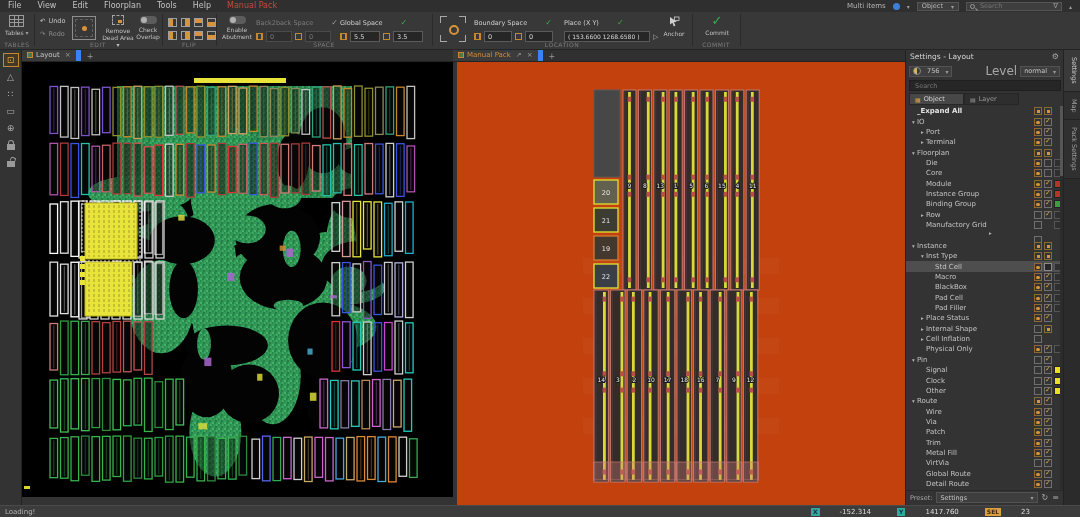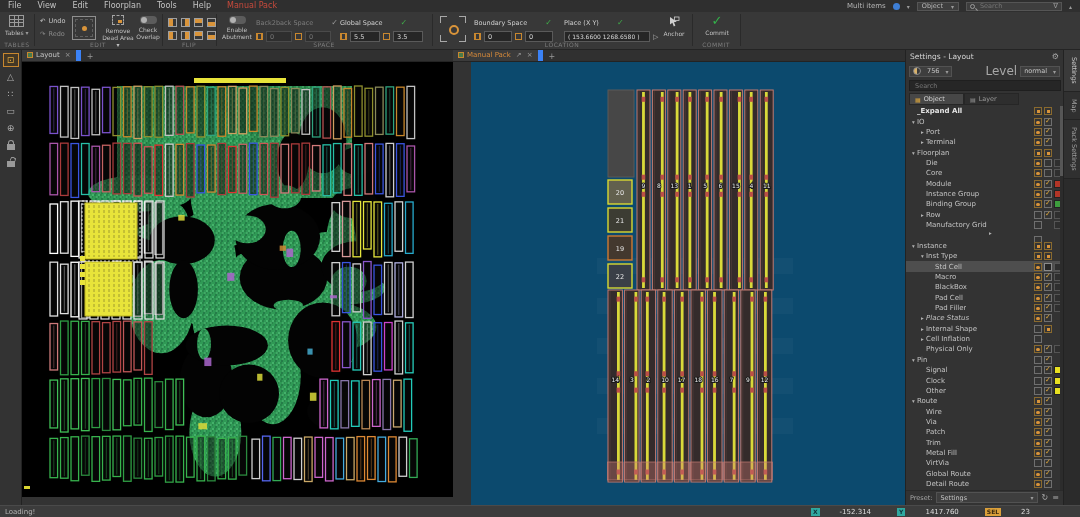--- a/index.html
+++ b/index.html
@@ -80,21 +80,21 @@
   .lk.open::before{left:3px;transform:rotate(16deg)}
   .pane{position:absolute;top:50px;height:455px;background:#333}
   .tabstrip{height:12px;background:#303030;display:flex;align-items:flex-end;border-bottom:1px solid #232323}
   .tab{display:flex;align-items:center;gap:3px;padding:0 5px;height:12px;background:#3b3b3b;
        font-size:7px;color:#c5c5c5;border-right:5px solid #3b82f6}
   .tab .tabicon{width:6px;height:6px;background:#4a7a4a;border:1px solid #c8872f;flex:0 0 auto}
   .tab .x{color:#9a9a9a;font-size:7px;margin-left:2px}
   .tab.orange{color:#d78a3a}
   .plus{font-size:8px;color:#9a9a9a;padding:0 6px}
   .canvas-black{position:absolute;left:0;top:12px;width:431px;height:435px;background:#000}
-  .canvas-gray{position:absolute;left:18px;top:12px;width:452px;height:443px;background:#0c4a6e}
+  .canvas-gray{position:absolute;left:4px;top:12px;width:452px;height:443px;background:#c2410c}
   
   .settings{position:absolute;left:905px;top:50px;width:158px;height:455px;background:#333;border-left:1px solid #222}
   .set-head{position:absolute;left:0;top:0;width:100%;height:13px;display:flex;align-items:center;
             padding:0 4px;font-size:7.5px;color:#d5d5d5}
   .gear{margin-left:auto;font-size:8px;color:#a5a5a5}
   .ctlrow{position:absolute;left:0;top:14px;width:100%;height:14px;display:flex;align-items:center;padding:0 3px;gap:3px}
   .half{width:8px;height:8px;border-radius:50%;background:linear-gradient(90deg,#d9b26a 50%,#3a3a3a 50%);border:1px solid #8a8a8a;flex:0 0 auto}
   .mini-dd{height:11px;background:#3e3e3e;border:1px solid #525252;font-size:6.5px;color:#c5c5c5;
            display:flex;align-items:center;gap:6px;padding:0 3px}
   .lvl{margin-left:auto;font-size:12px;color:#a8a8a8}
@@ -1107,21 +1107,21 @@
         </div>
         <div class="trow" style="padding-left: 22px;">
           <span class="texp"></span>
           <span class="tlabel">Pad Filler</span>
           <span class="tctl">
             <span class="cbox eye"></span>
             <span class="cbox chk"></span>
             <span class="cbox swe"></span>
           </span>
         </div>
-        <div class="trow" style="padding-left: 13px; font-style: italic;">
+        <div class="trow" style="padding-left: 13px;">
           <span class="texp">▸</span>
           <span class="tlabel">Place Status</span>
           <span class="tctl">
             <span class="cbox eye"></span>
             <span class="cbox chk"></span>
             <span class="cbox hid"></span>
           </span>
         </div>
         <div class="trow" style="padding-left: 13px;">
           <span class="texp">▸</span>

